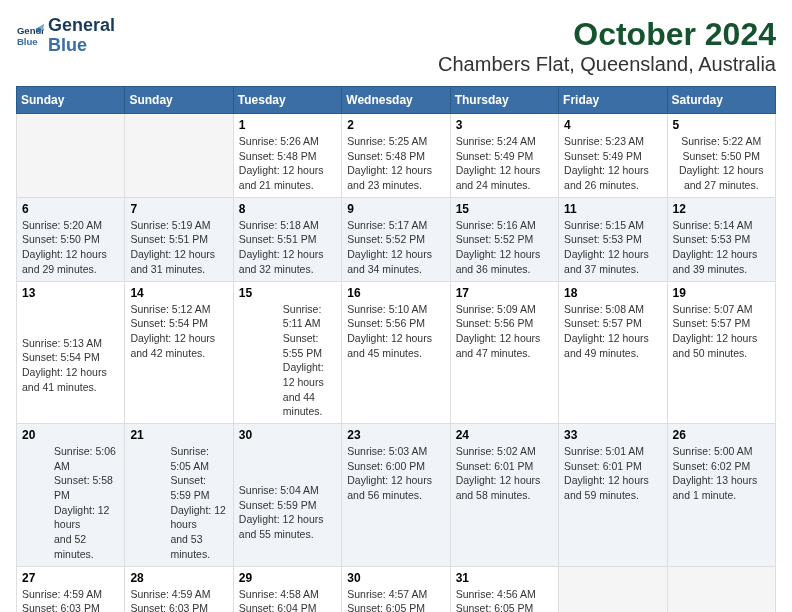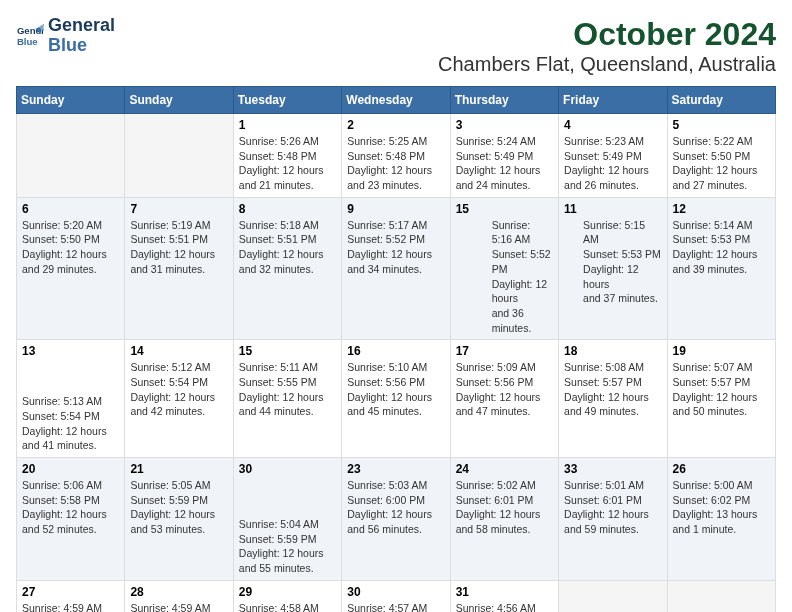--- a/index.html
+++ b/index.html
@@ -152,21 +152,21 @@
         </td>
         <td>
           <div class="day-num">4</div>
           <div class="day-info" style="white-space: pre-line;">Sunrise: 5:23 AM
 Sunset: 5:49 PM
 Daylight: 12 hours
 and 26 minutes.</div>
         </td>
         <td>
           <div class="day-num">5</div>
-          <div class="day-info" style="white-space: pre-line;">Sunrise: 5:22 AM
+          <div class="day-info" style="white-space: pre-line; text-align: center;">Sunrise: 5:22 AM
 Sunset: 5:50 PM
 Daylight: 12 hours
 and 27 minutes.</div>
         </td>
       </tr>
       <tr class="alt-row">
         <td>
           <div class="day-num">6</div>
           <div class="day-info" style="white-space: pre-line;">Sunrise: 5:20 AM
 Sunset: 5:50 PM
@@ -189,28 +189,28 @@
         </td>
         <td>
           <div class="day-num">9</div>
           <div class="day-info" style="white-space: pre-line;">Sunrise: 5:17 AM
 Sunset: 5:52 PM
 Daylight: 12 hours
 and 34 minutes.</div>
         </td>
         <td>
           <div class="day-num">15</div>
-          <div class="day-info" style="white-space: pre-line; margin-left: 36px;">Sunrise: 5:16 AM
+          <div class="day-info" style="white-space: pre-line;">Sunrise: 5:16 AM
 Sunset: 5:52 PM
 Daylight: 12 hours
 and 36 minutes.</div>
         </td>
         <td>
           <div class="day-num">11</div>
-          <div class="day-info" style="white-space: pre-line; margin-left: 19px;">Sunrise: 5:15 AM
+          <div class="day-info" style="white-space: pre-line;">Sunrise: 5:15 AM
 Sunset: 5:53 PM
 Daylight: 12 hours
 and 37 minutes.</div>
         </td>
         <td>
           <div class="day-num">12</div>
           <div class="day-info" style="white-space: pre-line;">Sunrise: 5:14 AM
 Sunset: 5:53 PM
 Daylight: 12 hours
 and 39 minutes.</div>
@@ -226,21 +226,21 @@
         </td>
         <td>
           <div class="day-num">14</div>
           <div class="day-info" style="white-space: pre-line;">Sunrise: 5:12 AM
 Sunset: 5:54 PM
 Daylight: 12 hours
 and 42 minutes.</div>
         </td>
         <td>
           <div class="day-num">15</div>
-          <div class="day-info" style="white-space: pre-line;">Sunrise: 5:11 AM
+          <div class="day-info" style="white-space: pre-line; margin-left: 44px;">Sunrise: 5:11 AM
 Sunset: 5:55 PM
 Daylight: 12 hours
 and 44 minutes.</div>
         </td>
         <td>
           <div class="day-num">16</div>
           <div class="day-info" style="white-space: pre-line;">Sunrise: 5:10 AM
 Sunset: 5:56 PM
 Daylight: 12 hours
 and 45 minutes.</div>
@@ -263,28 +263,28 @@
           <div class="day-num">19</div>
           <div class="day-info" style="white-space: pre-line;">Sunrise: 5:07 AM
 Sunset: 5:57 PM
 Daylight: 12 hours
 and 50 minutes.</div>
         </td>
       </tr>
       <tr class="alt-row">
         <td>
           <div class="day-num">20</div>
-          <div class="day-info" style="white-space: pre-line;">Sunrise: 5:06 AM
+          <div class="day-info" style="white-space: pre-line; margin-left: 32px;">Sunrise: 5:06 AM
 Sunset: 5:58 PM
 Daylight: 12 hours
 and 52 minutes.</div>
         </td>
         <td>
           <div class="day-num">21</div>
-          <div class="day-info" style="white-space: pre-line;">Sunrise: 5:05 AM
+          <div class="day-info" style="white-space: pre-line; margin-left: 40px;">Sunrise: 5:05 AM
 Sunset: 5:59 PM
 Daylight: 12 hours
 and 53 minutes.</div>
         </td>
         <td>
           <div class="day-num">30</div>
           <div class="day-info" style="white-space: pre-line; margin-top: 41px;">Sunrise: 5:04 AM
 Sunset: 5:59 PM
 Daylight: 12 hours
 and 55 minutes.</div>

